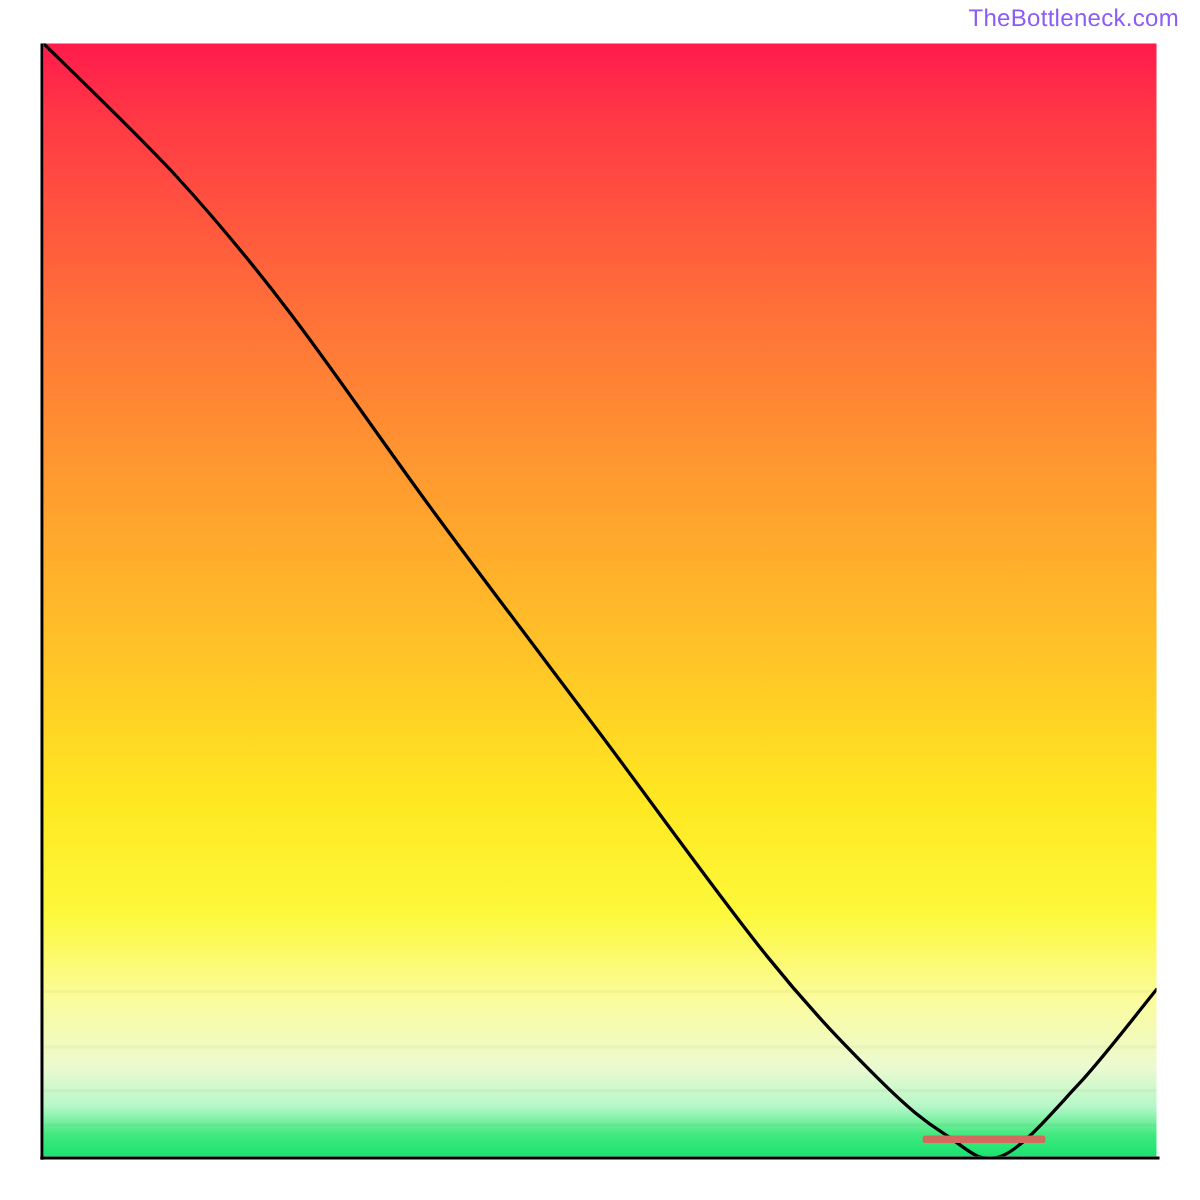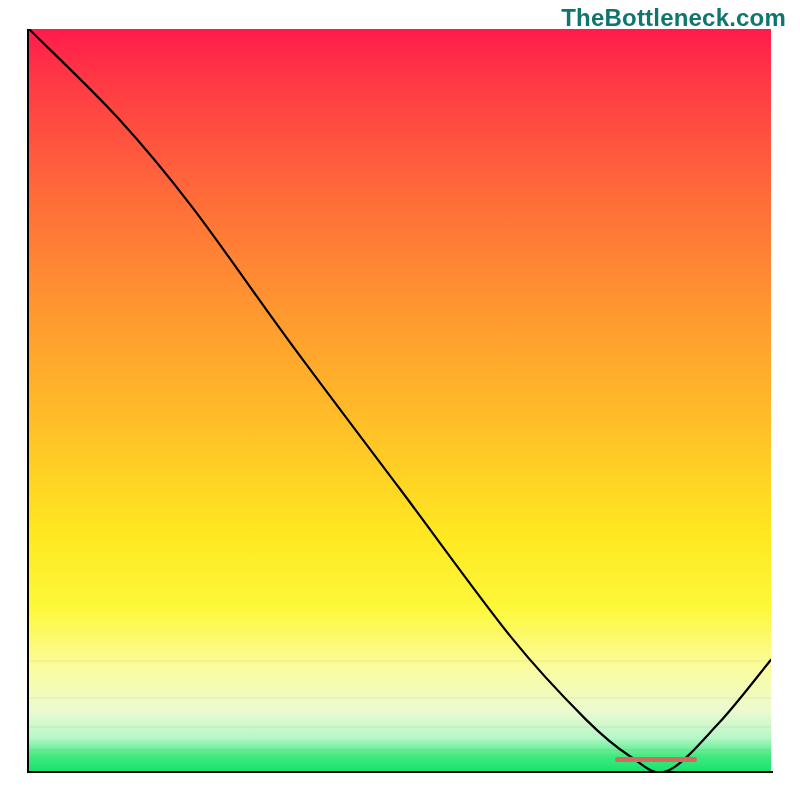--- a/index.html
+++ b/index.html
@@ -13,23 +13,23 @@
   }
   .frame {
     position: relative;
     width: 800px;
     height: 800px;
   }
   .watermark {
     position: absolute;
     top: 4px;
     right: 14px;
-    font-size: 24px;
-    font-weight: 700;
-    color: #0f766e;
+    font-size: 16px;
+    font-weight: 400;
+    color: #8b5cf6;
     letter-spacing: 0.2px;
   }
   .plot-area {
     position: absolute;
     left: 29px;
     top: 29px;
     width: 742px;
     height: 742px;
     background: linear-gradient(
       to bottom,

